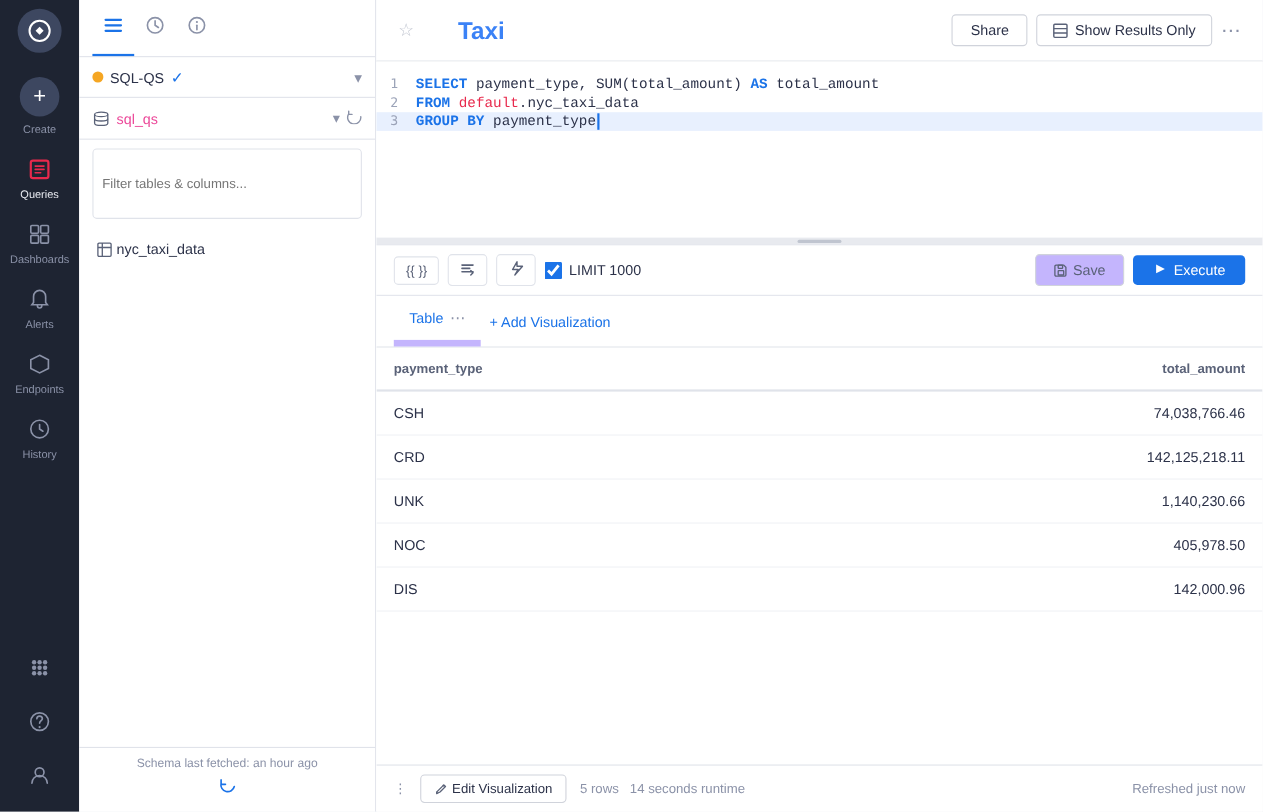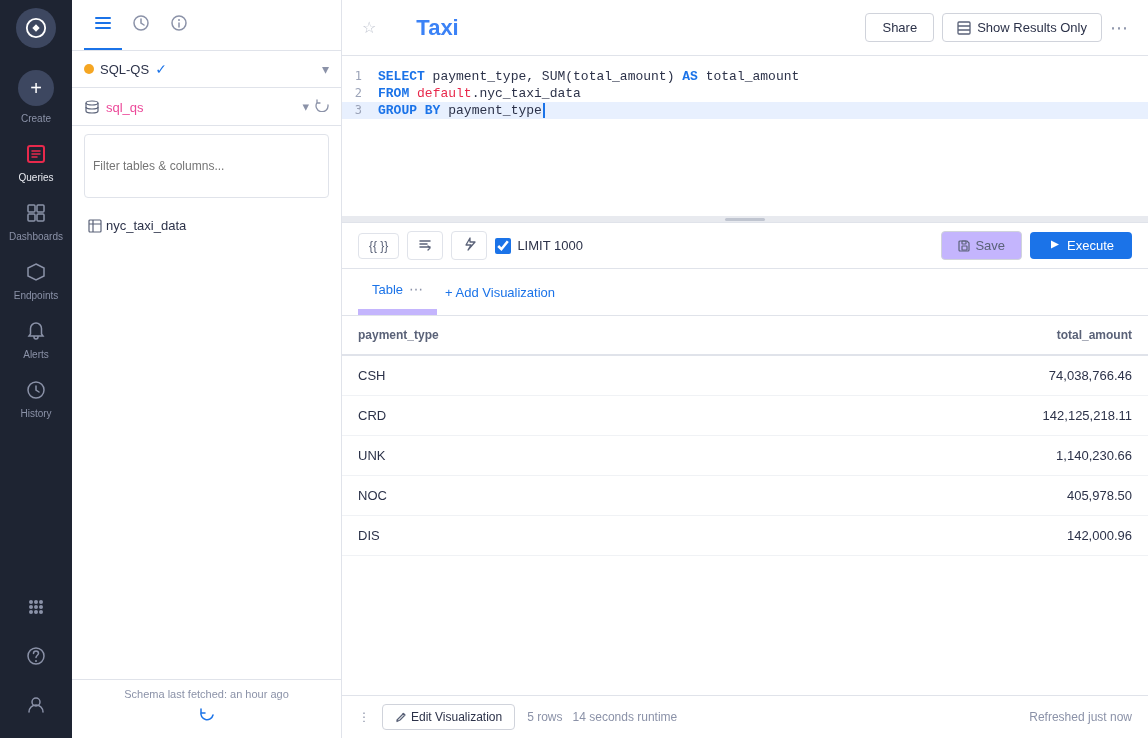--- a/index.html
+++ b/index.html
@@ -310,34 +310,34 @@
         <rect x="2" y="11" width="7" height="7" rx="1" stroke="#8b92a8" stroke-width="1.5"></rect>
         <rect x="11" y="11" width="7" height="7" rx="1" stroke="#8b92a8" stroke-width="1.5"></rect>
       </svg>
     </span>
     <span>Dashboards</span>
   </div>
 
   <div class="sidebar-item">
     <span class="sidebar-item-icon">
       <svg width="20" height="20" viewBox="0 0 20 20" fill="none">
-        <polygon points="10,2 18,6 18,14 10,18 2,14 2,6" stroke="#8b92a8" stroke-width="1.5" fill="none"></polygon>
+        <path d="M10 2C7 2 4.5 4.5 4.5 7.5V13L3 15h14l-1.5-2V7.5C15.5 4.5 13 2 10 2z" stroke="#8b92a8" stroke-width="1.5"></path>
+        <path d="M8 15v1a2 2 0 004 0v-1" stroke="#8b92a8" stroke-width="1.5"></path>
       </svg>
     </span>
-    <span>Endpoints</span>
+    <span>Alerts</span>
   </div>
 
   <div class="sidebar-item">
     <span class="sidebar-item-icon">
       <svg width="20" height="20" viewBox="0 0 20 20" fill="none">
-        <path d="M10 2C7 2 4.5 4.5 4.5 7.5V13L3 15h14l-1.5-2V7.5C15.5 4.5 13 2 10 2z" stroke="#8b92a8" stroke-width="1.5"></path>
-        <path d="M8 15v1a2 2 0 004 0v-1" stroke="#8b92a8" stroke-width="1.5"></path>
+        <polygon points="10,2 18,6 18,14 10,18 2,14 2,6" stroke="#8b92a8" stroke-width="1.5" fill="none"></polygon>
       </svg>
     </span>
-    <span>Alerts</span>
+    <span>Endpoints</span>
   </div>
 
   <div class="sidebar-item">
     <span class="sidebar-item-icon">
       <svg width="20" height="20" viewBox="0 0 20 20" fill="none">
         <circle cx="10" cy="10" r="8" stroke="#8b92a8" stroke-width="1.5"></circle>
         <path d="M10 6v4l3 2" stroke="#8b92a8" stroke-width="1.5" stroke-linecap="round"></path>
       </svg>
     </span>
     <span>History</span>

